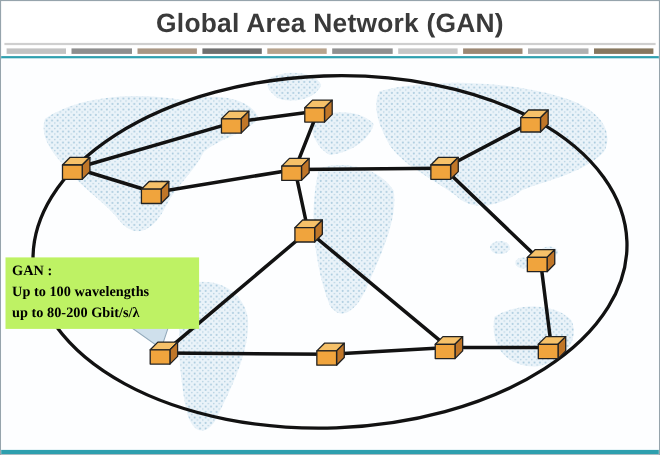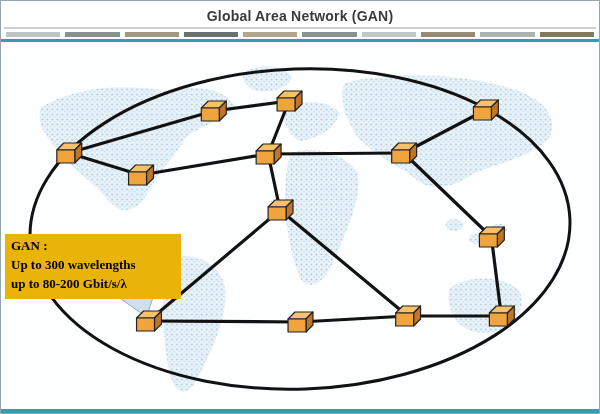--- a/index.html
+++ b/index.html
@@ -3,21 +3,21 @@
 <meta charset="utf-8">
 <style>
   html,body{margin:0;padding:0;background:#ffffff;}
   .slide{
     width:600px;height:414px;box-sizing:border-box;position:relative;
     border:1px solid #96a4ac;background:#fff;overflow:hidden;
     font-family:"Liberation Sans",sans-serif;
   }
   .header{height:52px;}
   .title{
-    text-align:center;font-size:14px;font-weight:bold;color:#3a3a3a;
+    text-align:center;font-size:24px;font-weight:bold;color:#3a3a3a;
     margin:7px 0 3px;letter-spacing:.2px;
   }
   .gray-line{height:2px;background:#cfcfcf;margin:0 3px;}
   .strip{display:flex;gap:5px;height:5px;margin:3px 5px 2px;}
   .seg{flex:1;}
   .accent-line{height:3px;}
   .map-wrap{
     position:absolute;top:52px;left:0;right:0;height:356px;
     background:#fdfeff;
   }
@@ -159,21 +159,21 @@
             <polygon points="396,273 414,273 414,260 396,260" fill="#f0a43d" stroke="#222222" stroke-width="1.2" stroke-linejoin="round"></polygon>
           </g>
           <g>
             <polygon points="490,260 497,253 515,253 508,260" fill="#f6c169" stroke="#222222" stroke-width="1.2" stroke-linejoin="round"></polygon>
             <polygon points="508,273 515,266 515,253 508,260" fill="#c07628" stroke="#222222" stroke-width="1.2" stroke-linejoin="round"></polygon>
             <polygon points="490,273 508,273 508,260 490,260" fill="#f0a43d" stroke="#222222" stroke-width="1.2" stroke-linejoin="round"></polygon>
           </g>
         </g>
     </svg>
 
-    <div class="callout" style="background: #eab308;">
+    <div class="callout" style="background: #bef264;">
       <div>GAN :</div>
-      <div>Up to 300 wavelengths</div>
+      <div>Up to 100 wavelengths</div>
       <div>up to 80-200 Gbit/s/λ</div>
     </div>
   </div>
 
   <div class="bottom-bar accent" style="background: rgb(46, 159, 174);"></div>
 </div>
 
 </body></html>

